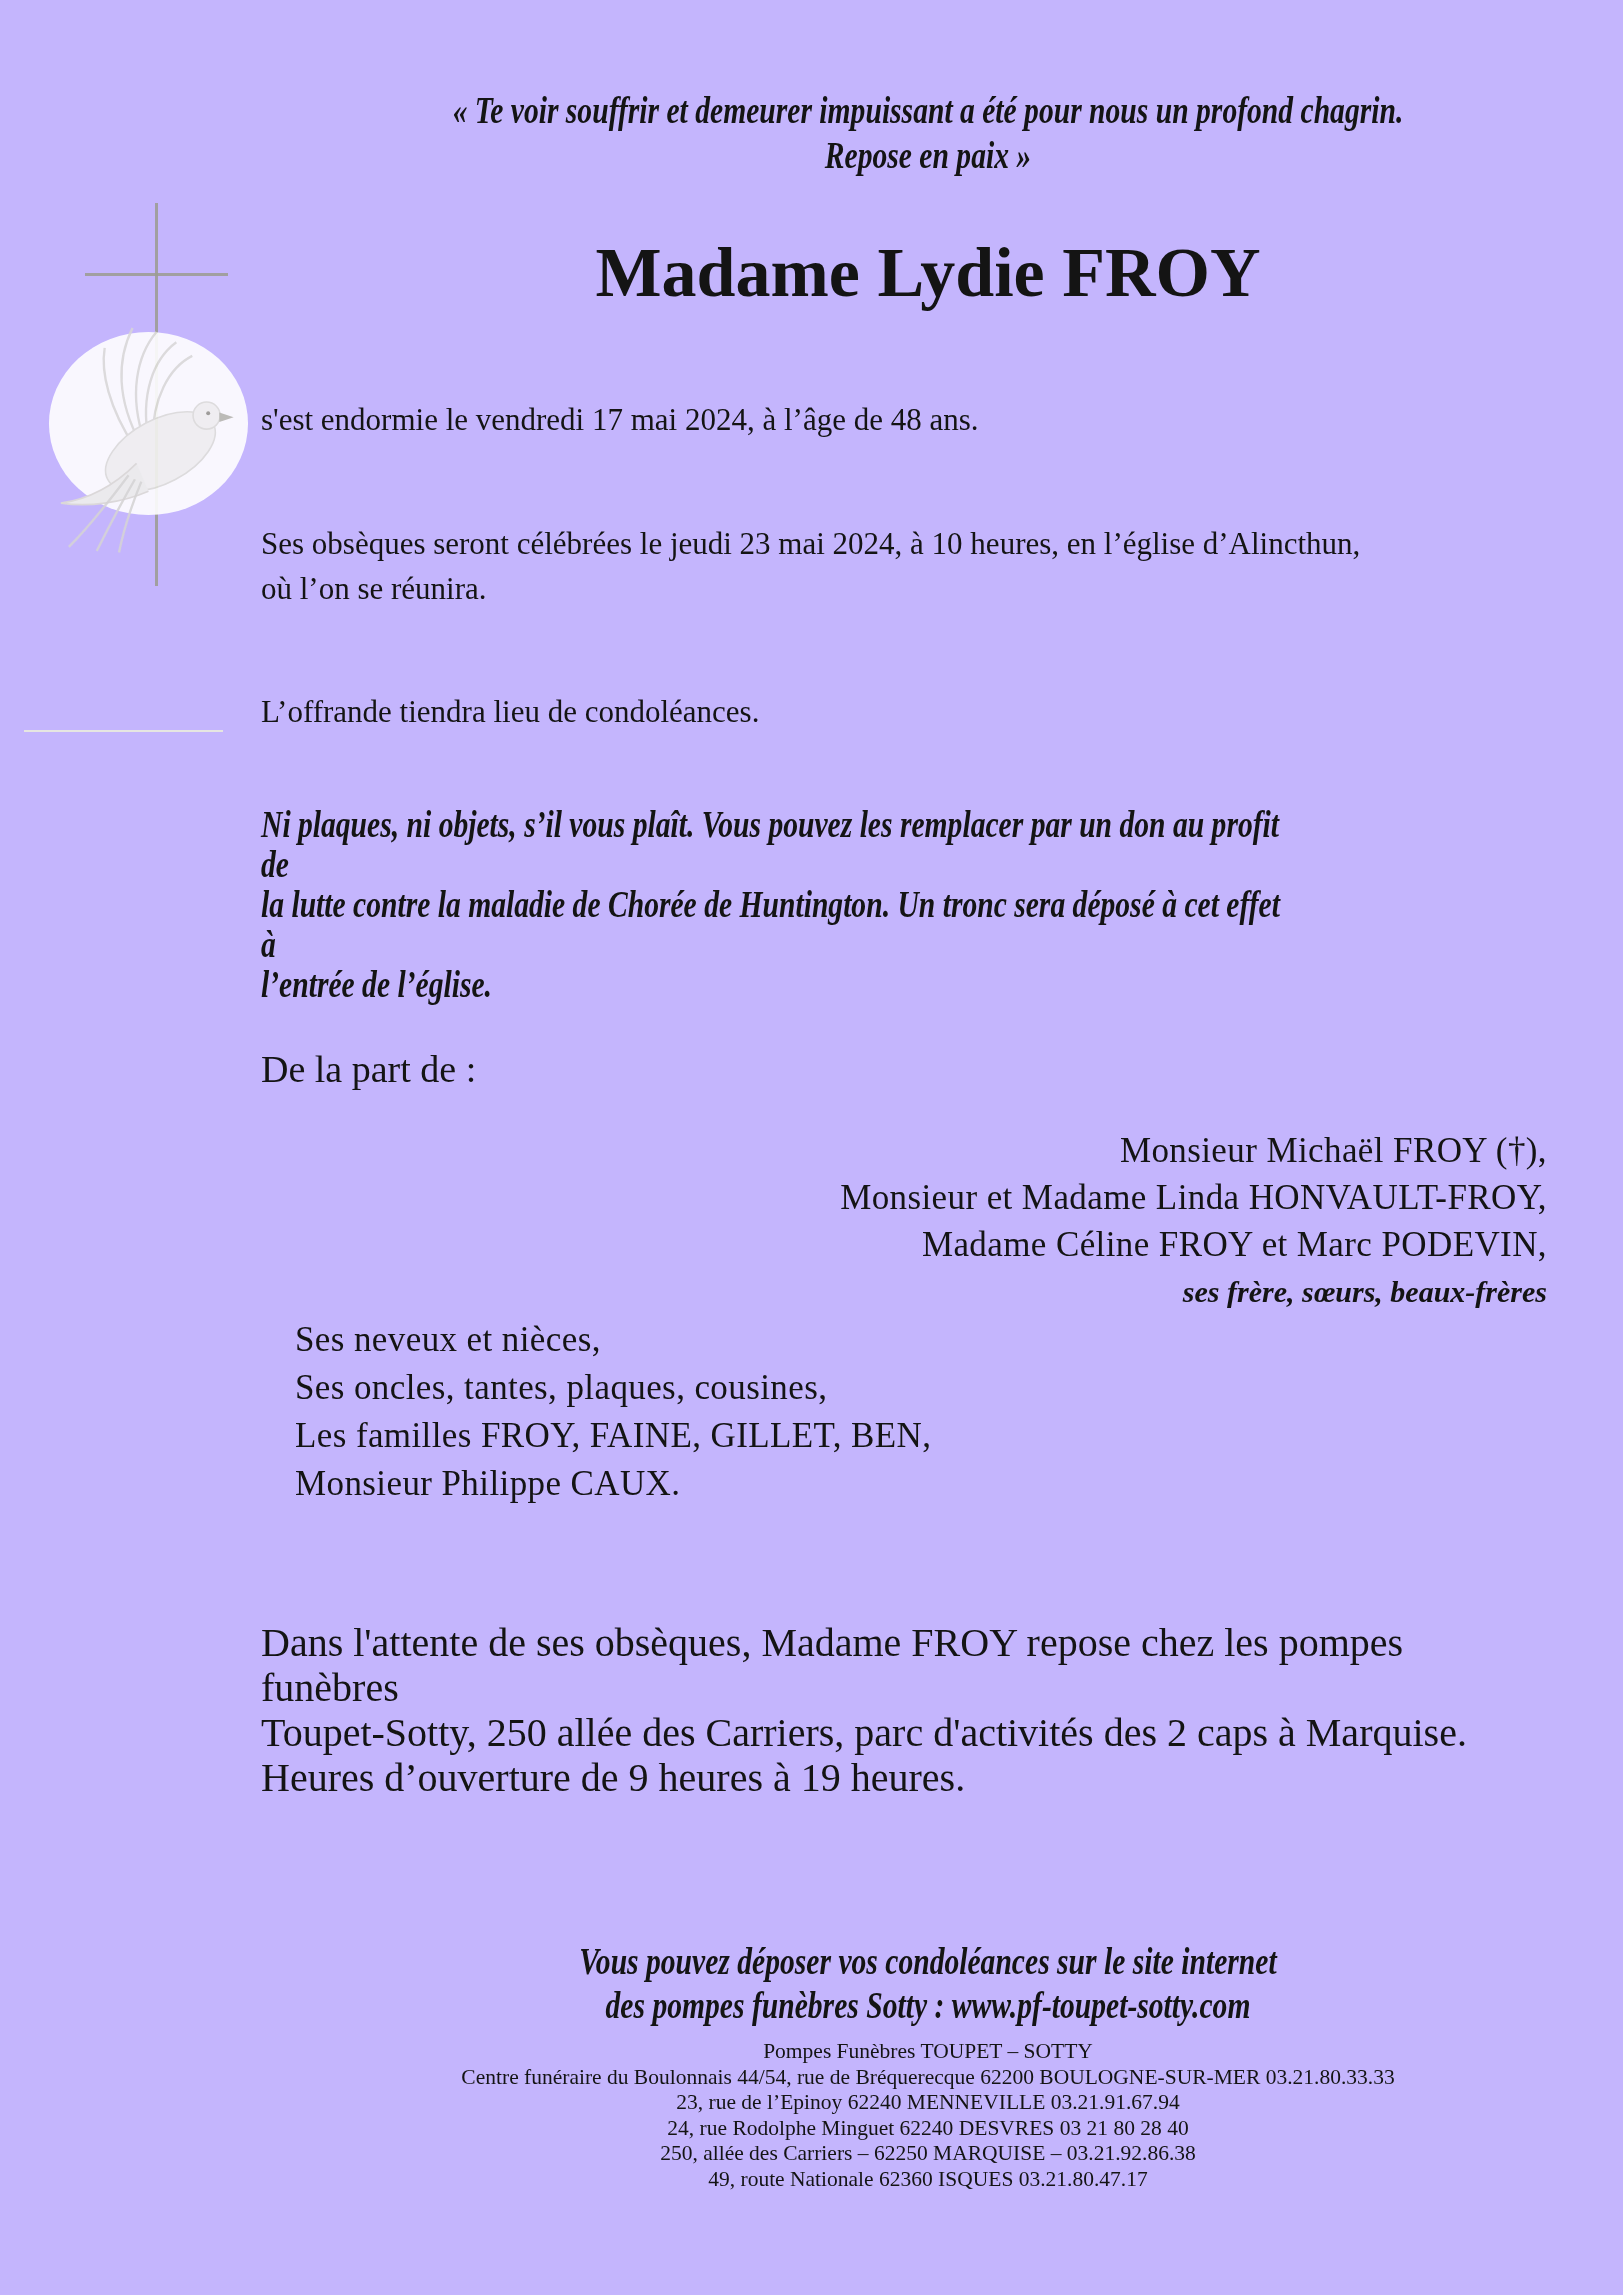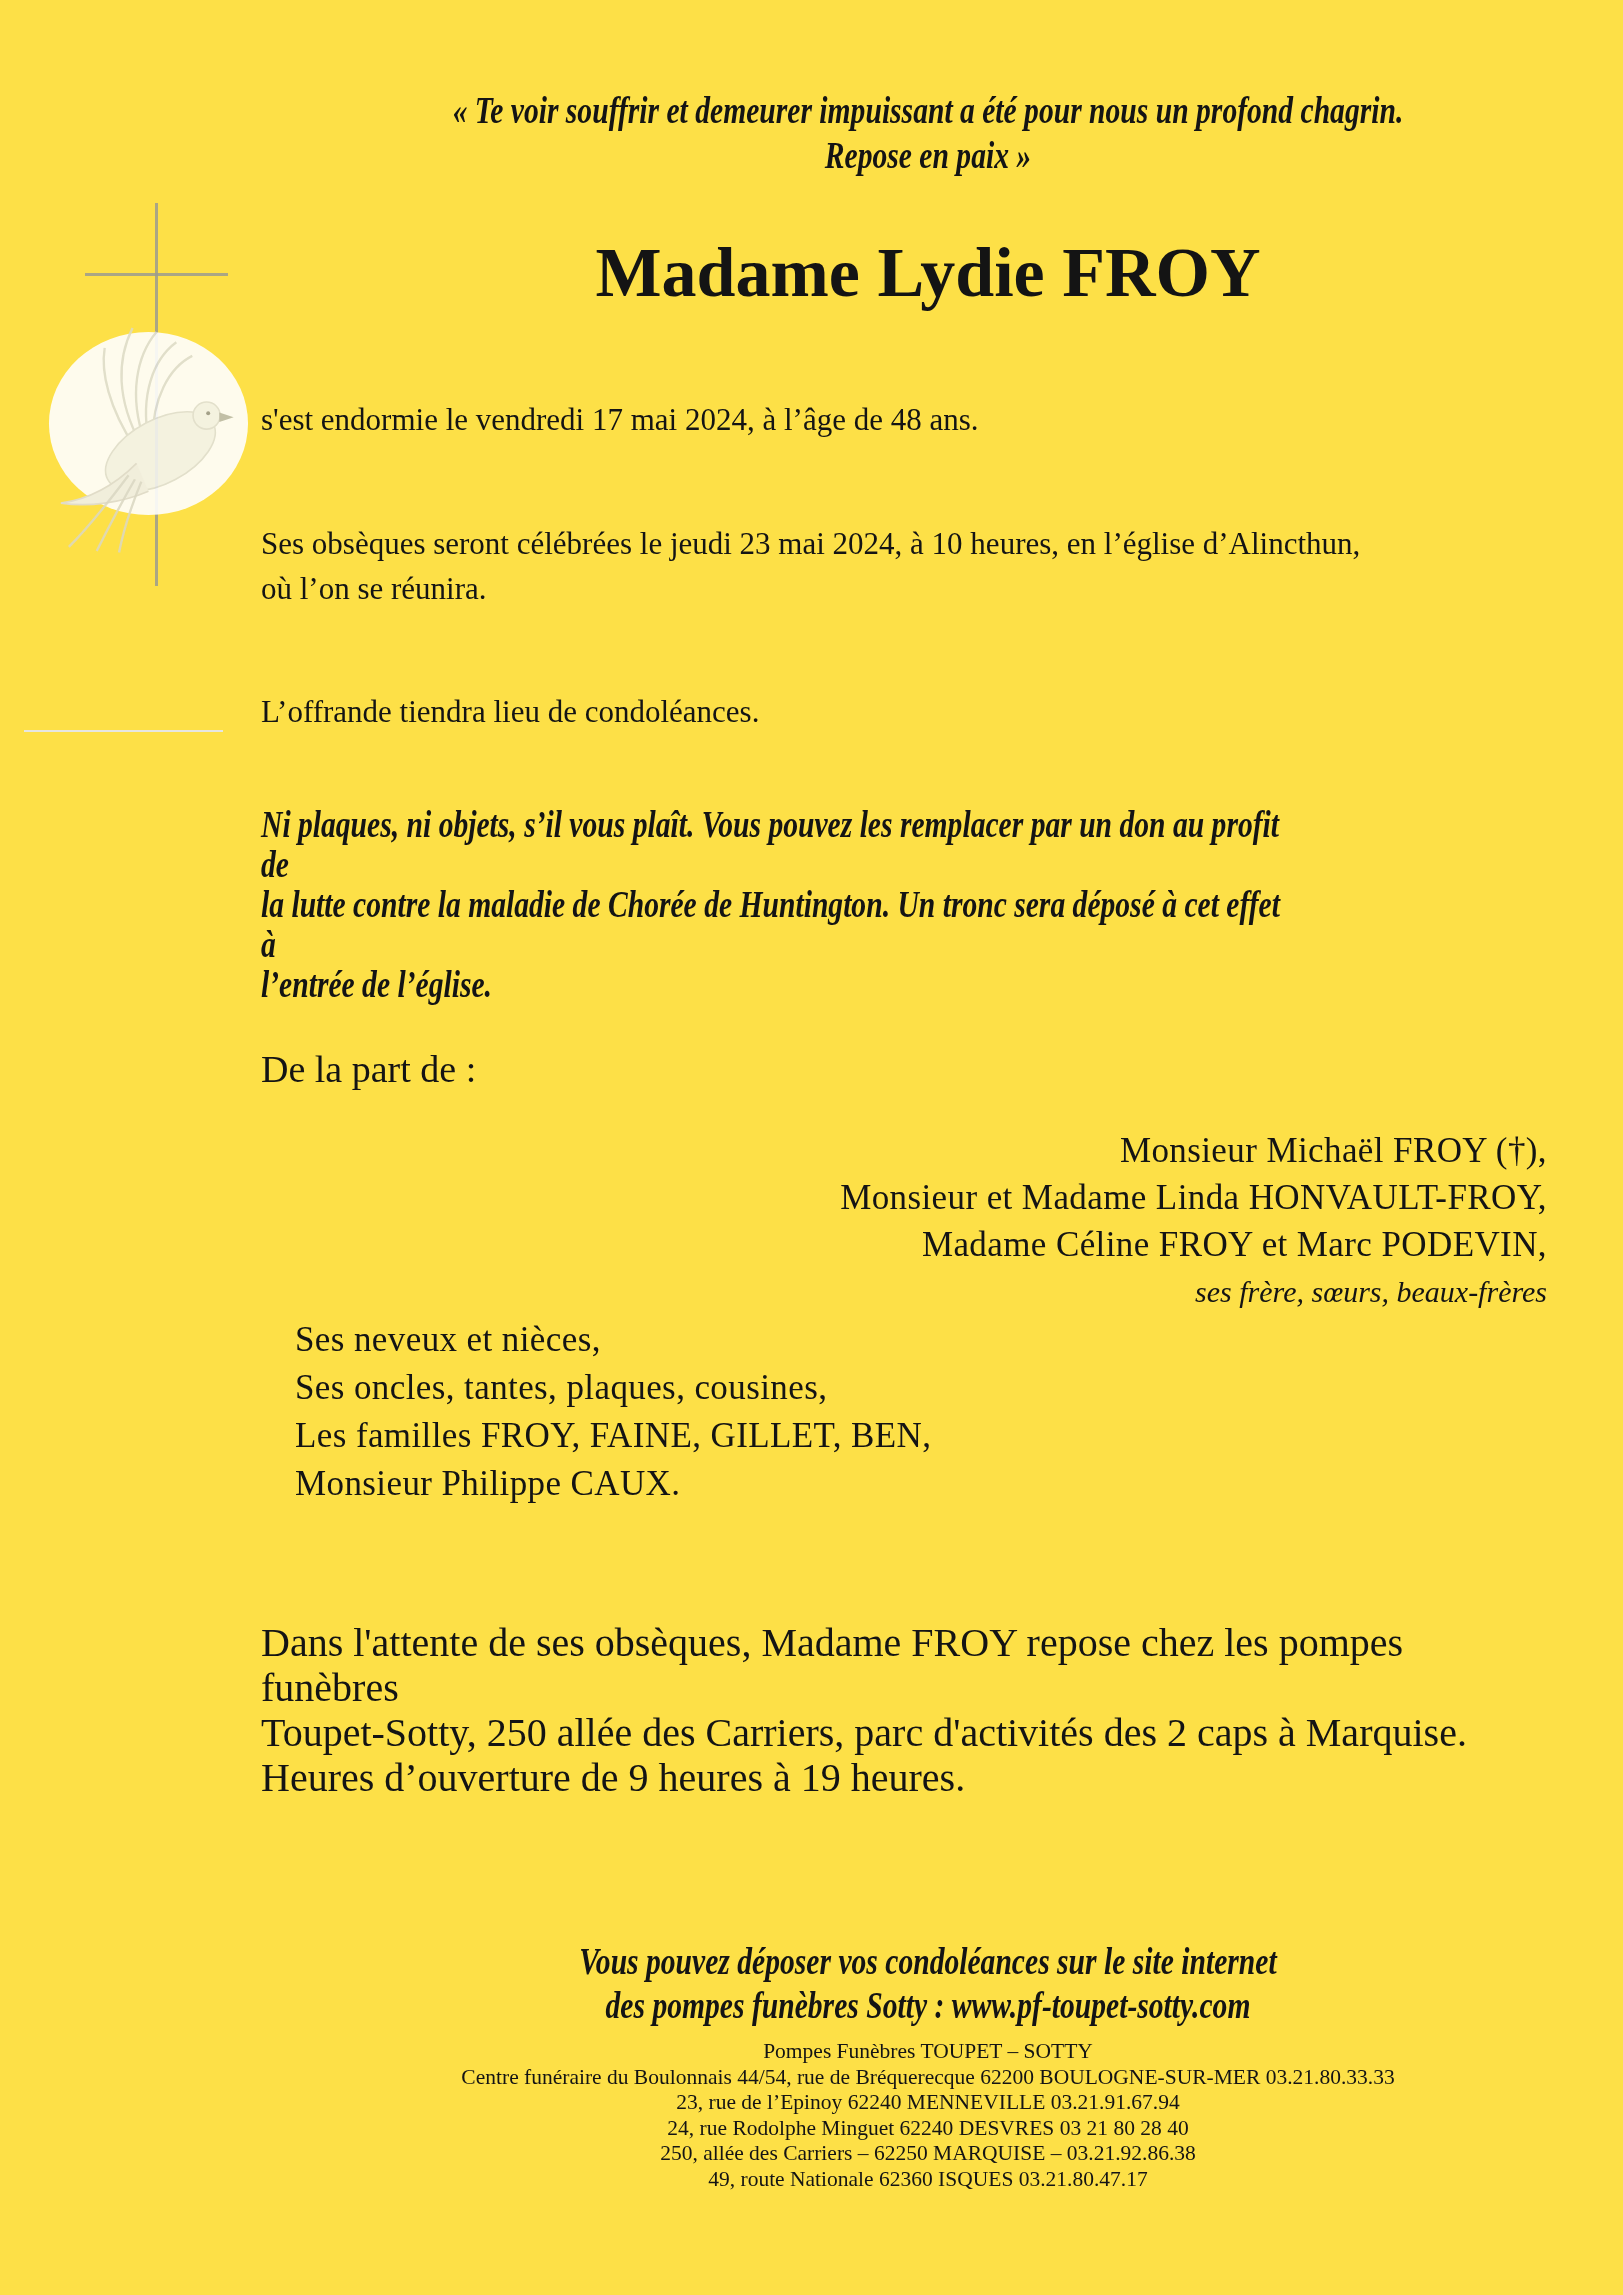--- a/index.html
+++ b/index.html
@@ -1,19 +1,19 @@
 <!DOCTYPE html>
 <html style="font-size:12.8px"><head>
 <meta charset="utf-8">
 <style>
   html,body{margin:0;padding:0;background:#888;}
   .page{
     position:relative;
     width:1624px;height:2295px;
-    background:#fde047;
+    background:#c4b5fd;
     overflow:hidden;
     font-family:"Liberation Serif","DejaVu Serif",serif;
     color:#141414;
   }
   
   .cross-v{position:absolute;left:155px;top:203px;width:3.2px;height:383px;background:#9b9b8f;opacity:.85;}
   .cross-h{position:absolute;left:85px;top:273px;width:143px;height:3.2px;background:#9b9b8f;opacity:.85;}
   .dove{position:absolute;left:41px;top:304px;opacity:.9;}
   .smudge{position:absolute;left:24px;top:730px;width:199px;height:2.4px;background:#e6e6e1;}
   
@@ -23,21 +23,21 @@
   .quote-inner{transform:scaleX(.80);transform-origin:50% 0;}
   .title{top:236px;font-size:70px;font-weight:bold;line-height:73px;letter-spacing:0px;}
   .body-par{font-size:31px;line-height:45px;}
   .intro{top:397px;}
   .funeral{top:521px;line-height:45px;}
   .offering{top:689px;}
   .donation{top:805px;font-size:37px;font-weight:bold;font-style:italic;line-height:40px;}
   .donation-inner{transform:scaleX(.80);transform-origin:0 0;}
   .from-label{top:1047px;font-size:38px;line-height:45px;}
   .group1{top:1127px;font-size:35px;line-height:47px;letter-spacing:0.4px;text-align:right;}
-  .relation{top:1269px;font-size:30px;font-style:italic;line-height:45px;text-align:right;padding-right:0px;}
+  .relation{top:1269px;font-size:30px;font-style:italic;line-height:45px;text-align:right;padding-right:0px;font-weight:bold;}
   .relation .inner{margin-right:0px;}
   .group2{top:1316px;font-size:35px;line-height:48px;letter-spacing:0.4px;margin-left:34px;}
   .repose{top:1620px;font-size:40px;line-height:45px;}
   .condolences{top:1940px;font-size:37px;font-weight:bold;font-style:italic;line-height:44px;}
   .condolences-inner{transform:scaleX(.80);transform-origin:50% 0;}
   .footer{top:2039px;font-size:21.5px;line-height:25.5px;}
 </style>
 </head>
 <body>
 

